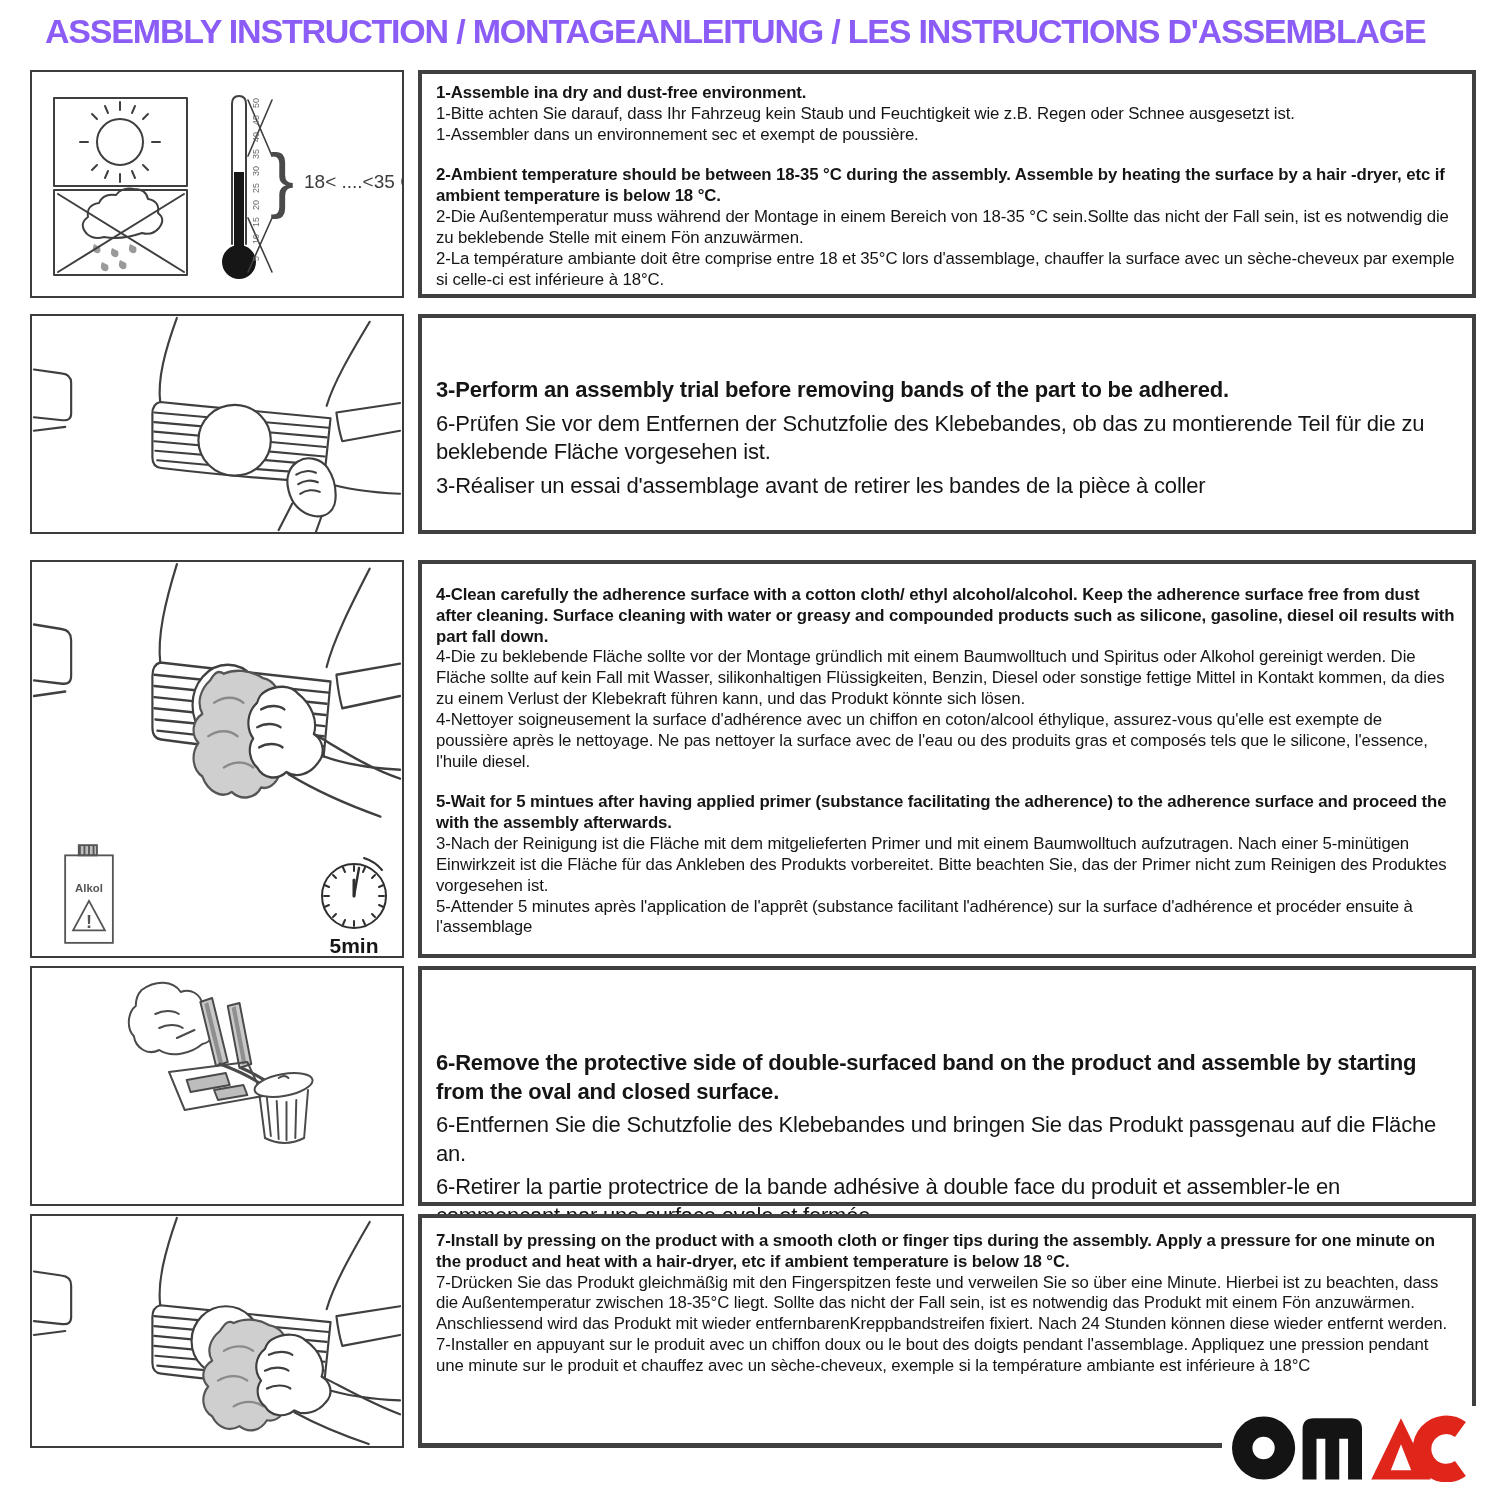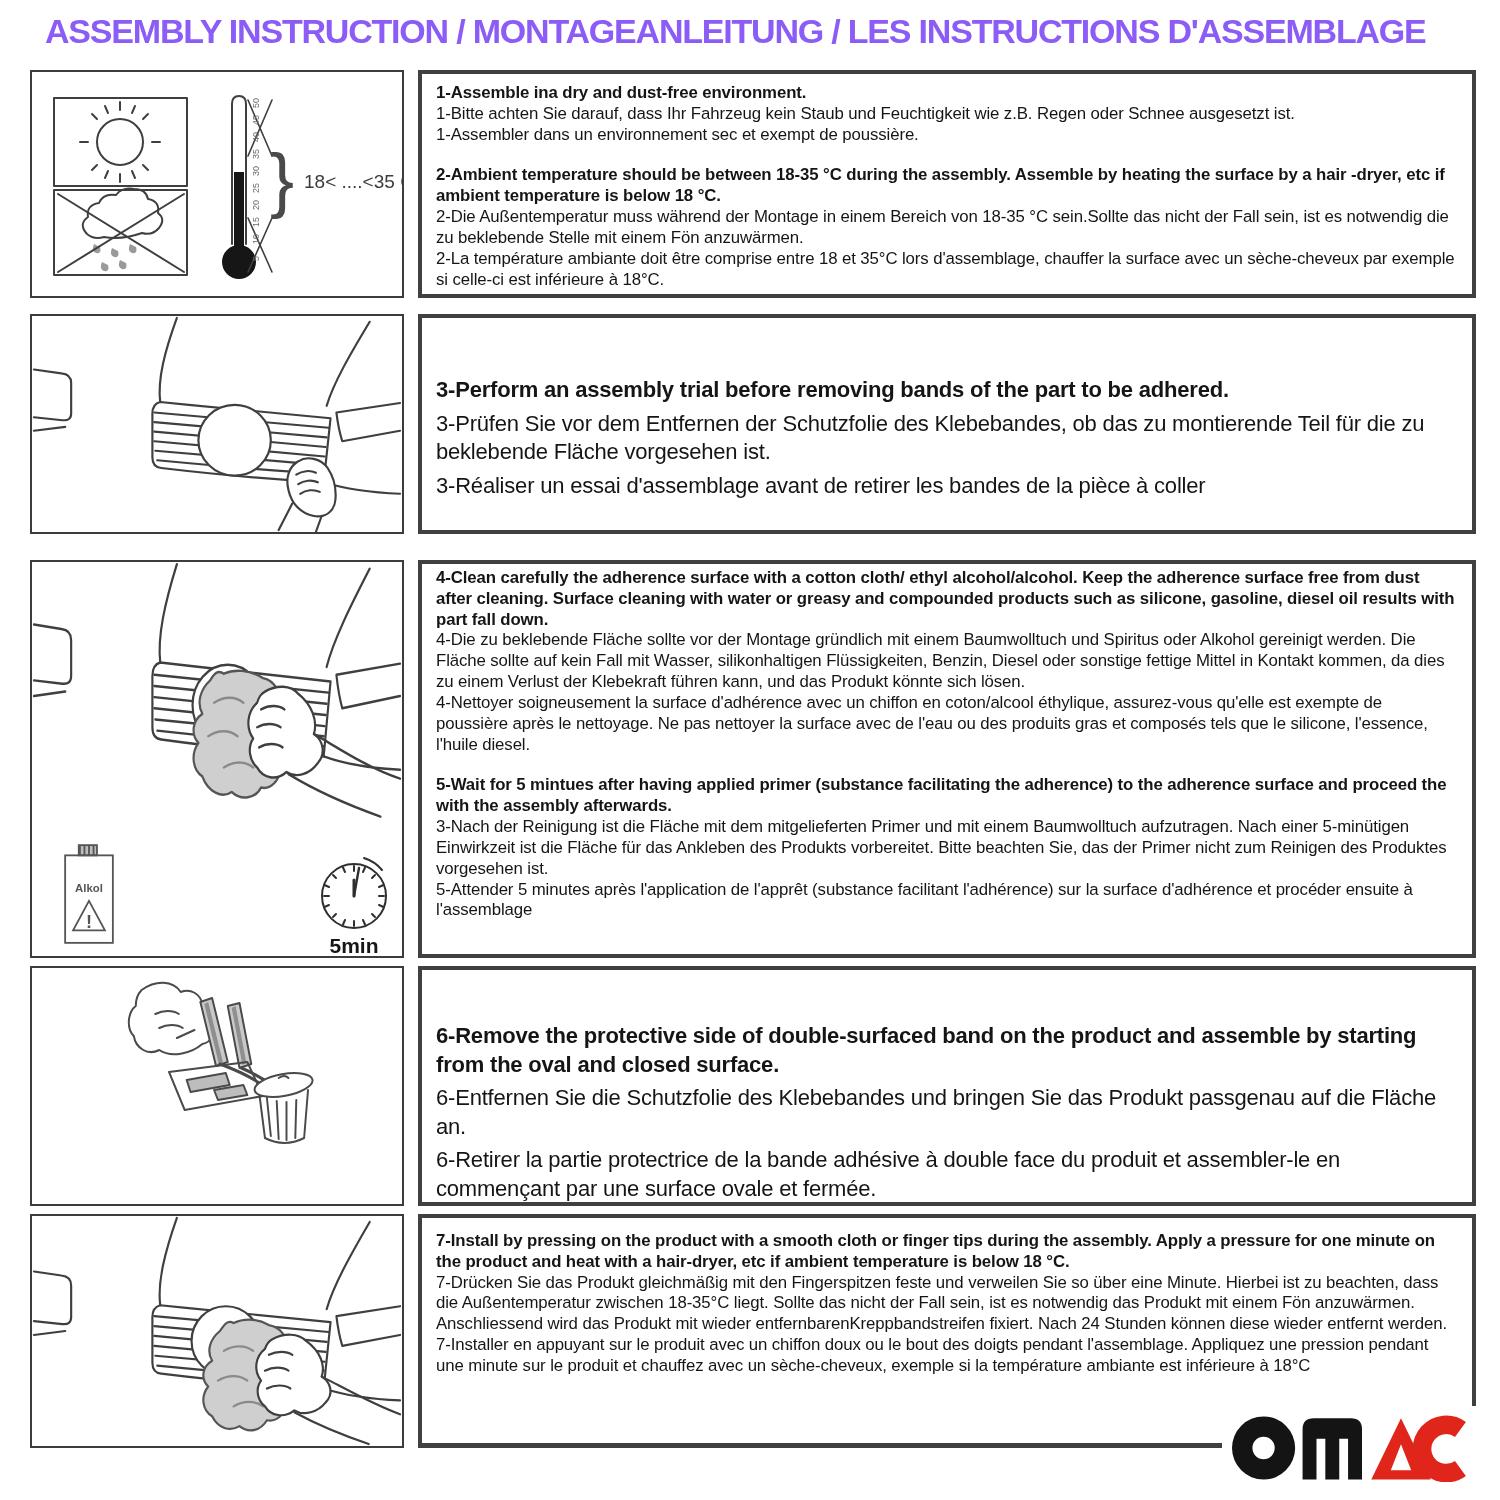--- a/index.html
+++ b/index.html
@@ -108,21 +108,21 @@
             <path fill="#fff" d="M272,152 C262,158 259,170 262,182 C265,196 274,206 287,209 C300,212 309,204 310,192 C311,180 308,168 302,159 C295,149 281,146 272,152 Z"></path>
             <path d="M270,166 C276,162 284,161 290,164 M272,176 C278,172 286,171 292,174 M274,186 C280,182 288,181 294,184"></path>
             <path d="M266,196 L252,224 M296,209 L290,226"></path>
           </g>
         </g>
       </svg>
     </div>
     <div class="txtbox">
       <div class="txt big pad-mid">
         <p class="b">3-Perform an assembly trial before removing bands of the part to be adhered.</p>
-        <p>3-Prüfen Sie vor dem Entfernen der Schutzfolie des Klebebandes, ob das zu montierende Teil für die zu beklebende Fläche vorgesehen ist.</p>
+        <p>6-Prüfen Sie vor dem Entfernen der Schutzfolie des Klebebandes, ob das zu montierende Teil für die zu beklebende Fläche vorgesehen ist.</p>
         <p>3-Réaliser un essai d'assemblage avant de retirer les bandes de la pièce à coller</p>
       </div>
     </div>
   </div>
 
   <div class="row" style="top:560px;height:398px;">
     <div class="imgbox">
       <svg width="370" height="268" viewBox="0 0 378 240" preserveAspectRatio="none">
         <g stroke="#3f3f3f" stroke-width="2.2" fill="none" stroke-linecap="round" stroke-linejoin="round">
           <path d="M2,56 L30,60 Q40,61 40,70 L40,102 Q40,110 31,109 L2,106"></path>
@@ -167,21 +167,21 @@
                    M41,17.5 L43,22 M61,70 L63,74.5 M22.5,35 L27,37 M77,55 L81.5,57
                    M22.5,57 L27,55 M77,37 L81.5,35 M41,74.5 L43,70 M61,22 L63,17.5"></path>
           <path d="M52,46 L57,18" stroke-width="2.4"></path>
           <path d="M52,46 L52,30" stroke-width="3"></path>
           <path d="M62,8 A38,38 0 0 1 80,20"></path>
         </g>
         <text x="52" y="103" font-size="21" font-weight="bold" fill="#161616" text-anchor="middle">5min</text>
       </svg>
     </div>
     <div class="txtbox">
-      <div class="txt small" style="padding-top:4px;">
+      <div class="txt small" style="padding-top:21px;">
         <p class="b">4-Clean carefully the adherence surface with a cotton cloth/ ethyl alcohol/alcohol. Keep the adherence surface free from dust after cleaning. Surface cleaning with water or greasy and compounded products such as silicone, gasoline, diesel oil results with part fall down.</p>
         <p>4-Die zu beklebende Fläche sollte vor der Montage gründlich mit einem Baumwolltuch und Spiritus oder Alkohol gereinigt werden. Die Fläche sollte auf kein Fall mit Wasser, silikonhaltigen Flüssigkeiten, Benzin, Diesel oder sonstige fettige Mittel in Kontakt kommen, da dies zu einem Verlust der Klebekraft führen kann, und das Produkt könnte sich lösen.</p>
         <p>4-Nettoyer soigneusement la surface d'adhérence avec un chiffon en coton/alcool éthylique, assurez-vous qu'elle est exempte de poussière après le nettoyage. Ne pas nettoyer la surface avec de l'eau ou des produits gras et composés tels que le silicone, l'essence, l'huile diesel.</p>
         <p class="b gap">5-Wait for 5 mintues after having applied primer (substance facilitating the adherence) to the adherence surface and proceed the with the assembly afterwards.</p>
         <p>3-Nach der Reinigung ist die Fläche mit dem mitgelieferten Primer und mit einem Baumwolltuch aufzutragen. Nach einer 5-minütigen Einwirkzeit ist die Fläche für das Ankleben des Produkts vorbereitet. Bitte beachten Sie, das der Primer nicht zum Reinigen des Produktes vorgesehen ist.</p>
         <p>5-Attender 5 minutes après l'application de l'apprêt (substance facilitant l'adhérence) sur la surface d'adhérence et procéder ensuite à l'assemblage</p>
       </div>
     </div>
   </div>
 
@@ -216,21 +216,21 @@
           <g>
             <path d="M232,124 L238,170 Q258,180 278,170 L282,122"></path>
             <path d="M240,130 L244,168 M250,133 L252,171 M260,134 L260,172 M270,132 L269,170"></path>
             <ellipse cx="257" cy="117" rx="30" ry="11" transform="rotate(-10 257 117)" fill="#fff"></ellipse>
             <path d="M252,110 q6,-4 10,0"></path>
           </g>
         </g>
       </svg>
     </div>
     <div class="txtbox">
-      <div class="txt big pad-mid" style="padding-top:52px;">
+      <div class="txt big pad-mid" style="padding-top:52px;margin-top:27px;">
         <p class="b">6-Remove the protective side of double-surfaced band on the product and assemble by starting from the oval and closed surface.</p>
         <p>6-Entfernen Sie die Schutzfolie des Klebebandes und bringen Sie das Produkt passgenau auf die Fläche an.</p>
         <p>6-Retirer la partie protectrice de la bande adhésive à double face du produit et assembler-le en commençant par une surface ovale et fermée.</p>
       </div>
     </div>
   </div>
 
   <div class="row" style="top:1214px;height:234px;">
     <div class="imgbox">
       <svg width="370" height="230" viewBox="0 0 378 232" preserveAspectRatio="none">

